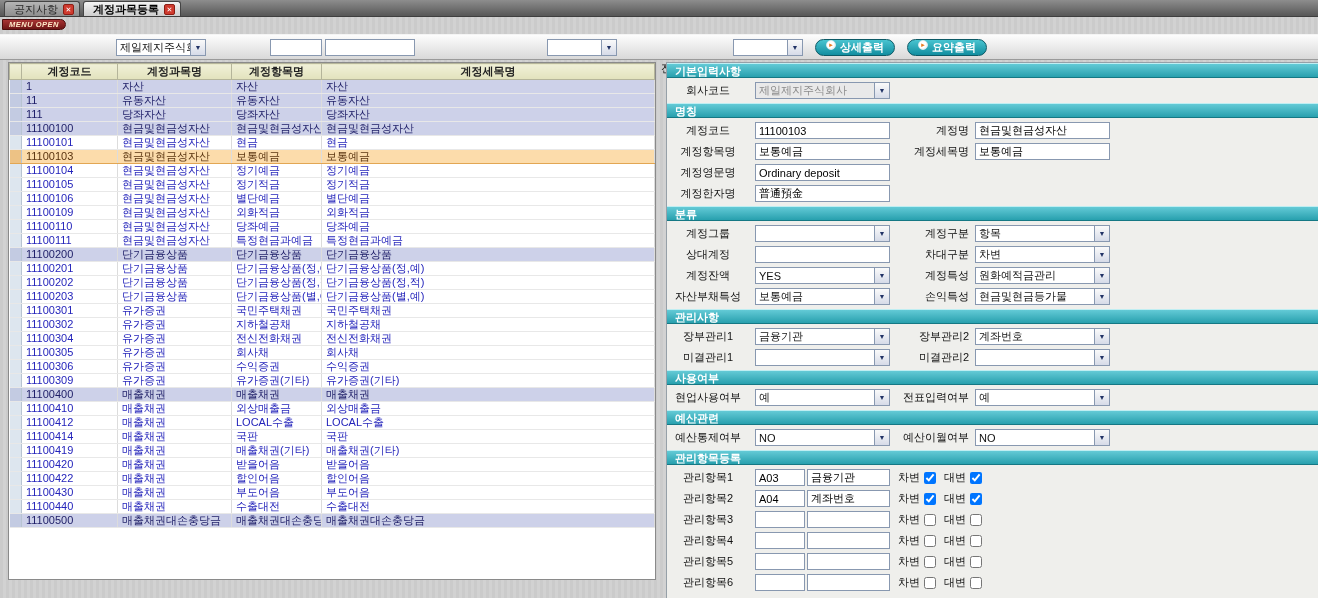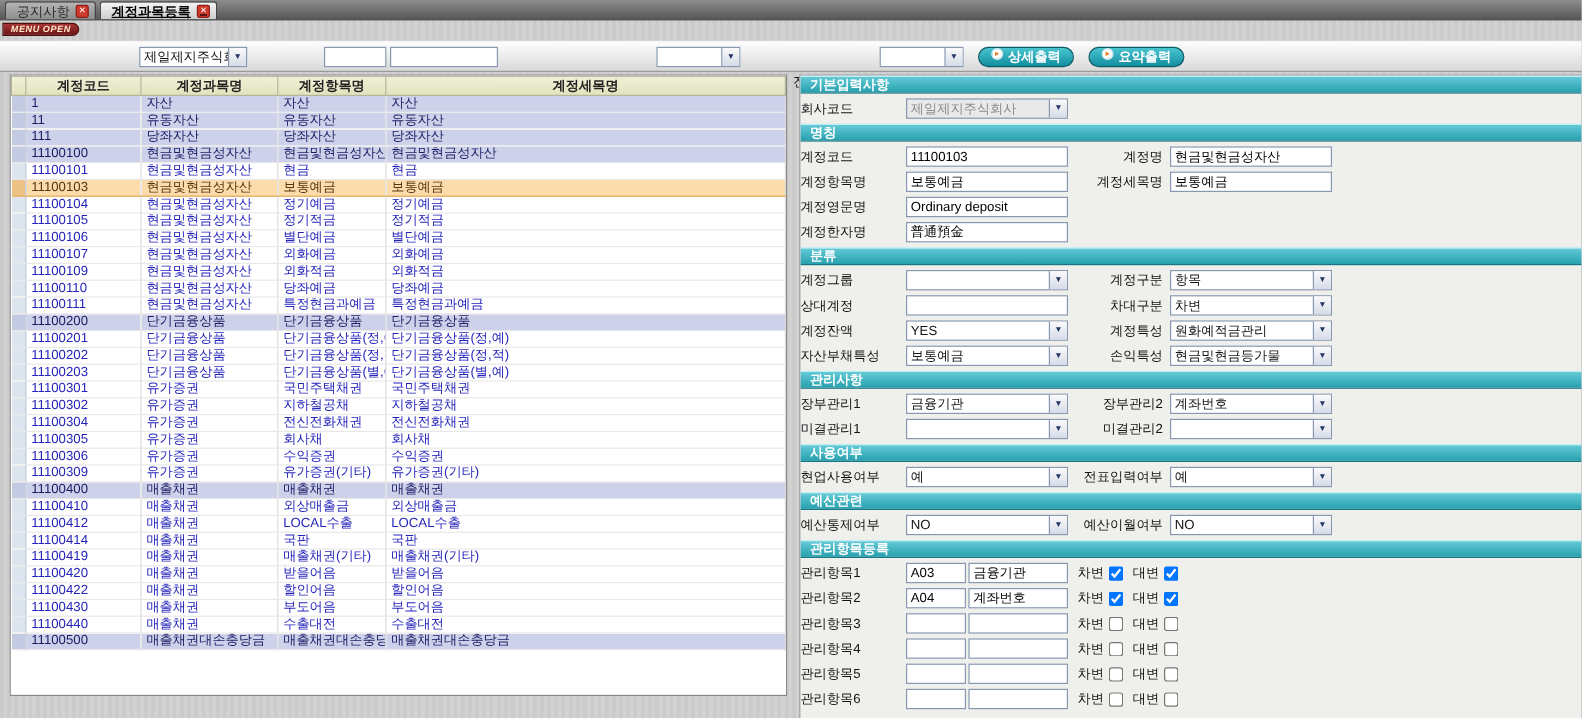--- a/index.html
+++ b/index.html
@@ -7,21 +7,21 @@
     font-family:"Liberation Sans","DejaVu Sans",sans-serif; }
   body { background:repeating-linear-gradient(90deg,#cbcbcb 0 3px,#d2d2d2 3px 6px); }
 
   
   .tabbar { position:absolute; top:0; left:0; right:0; height:17px;
     background:linear-gradient(#8d8d8d,#575757); border-bottom:1px solid #3f3f3f;
     display:flex; align-items:flex-end; padding-left:4px; gap:3px; }
   .tab { height:15px; padding:0 5px 0 9px; display:flex; align-items:center; gap:5px;
     font-size:11px; border-radius:3px 3px 0 0; border:1px solid #444; border-bottom:none; cursor:default;justify-content:center; }
   .tab.inactive { background:linear-gradient(#b5b5b5,#8e8e8e); color:#2a2a2a; }
-  .tab.active   { background:linear-gradient(#f4f4f4,#cdcdcd); color:#000; font-weight:bold;text-decoration:underline; }
+  .tab.active   { background:linear-gradient(#f4f4f4,#cdcdcd); color:#000; font-weight:bold; }
   .x { width:11px; height:11px; background:#cf3a2e; border:1px solid #8c1d14; border-radius:2px;
     color:#fff; font-size:7px; line-height:9px; text-align:center; }
   .x::before { content:"✕"; }
 
   
   .menuopen { position:absolute; top:19px; left:2px; width:64px; height:11px;
     background:linear-gradient(#a83434,#6e1616); border:1px solid #4c0d0d;
     border-radius:0 6px 6px 0; color:#ffe9c8; font-size:7.5px; font-weight:bold;
     font-style:italic; letter-spacing:.5px; text-align:center; line-height:10px; }
 
@@ -66,21 +66,21 @@
     border-top:1px solid #e2a653; border-bottom:1px solid #e2a653; }
   tr.sel td.selcol { background:#edc285; }
 
   
   .rpanel { position:absolute; top:62px; left:666px; width:653px; height:574px;
     background:#efefec; border:1px solid #96a0a8; overflow:hidden; }
   .sec { background:linear-gradient(#63cad6,#28a0ae); border-top:1px solid #bfeef2;
     border-bottom:1px solid #157884; color:#fff; font-weight:bold; font-size:11px;
     height:15px; line-height:14px; padding-left:8px; }
   .r-row { display:flex; align-items:center; height:21px; font-size:11px; color:#111; }
-  .lab1 { width:88px; text-align:left; padding-right:6px; }
+  .lab1 { width:88px; text-align:center; padding-right:6px; }
   .lab2 { width:85px; text-align:right; padding-right:6px; }
   .w135 { width:135px; } .w50 { width:50px; } .w83 { width:83px; margin-left:2px; }
   .cb-lab { margin-left:8px; margin-right:2px; }
   .cb-lab.second { margin-left:6px; }
   input[type="checkbox"] { width:12px; height:12px; margin:0 2px; }
   .pad2 { padding:2px 0; }
 </style>
 </head>
 <body>
 
@@ -203,27 +203,20 @@
         </tr>
         <tr>
           <td class="selcol"></td>
           <td>11100106</td>
           <td>현금및현금성자산</td>
           <td>별단예금</td>
           <td>별단예금</td>
         </tr>
         <tr>
           <td class="selcol"></td>
-          <td>11100107</td>
-          <td>현금및현금성자산</td>
-          <td>외화예금</td>
-          <td>외화예금</td>
-        </tr>
-        <tr>
-          <td class="selcol"></td>
           <td>11100109</td>
           <td>현금및현금성자산</td>
           <td>외화적금</td>
           <td>외화적금</td>
         </tr>
         <tr>
           <td class="selcol"></td>
           <td>11100110</td>
           <td>현금및현금성자산</td>
           <td>당좌예금</td>

